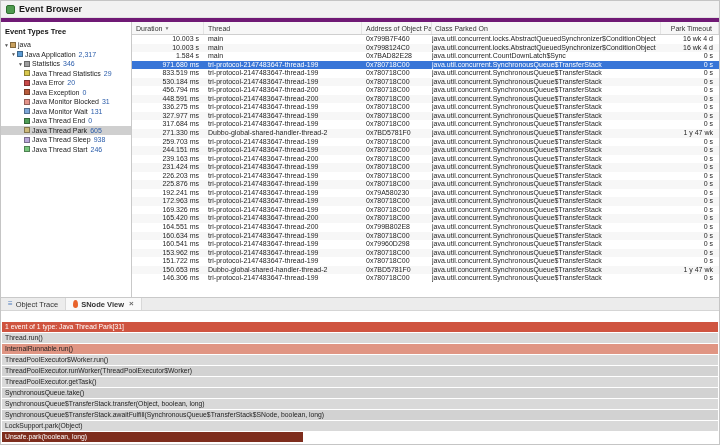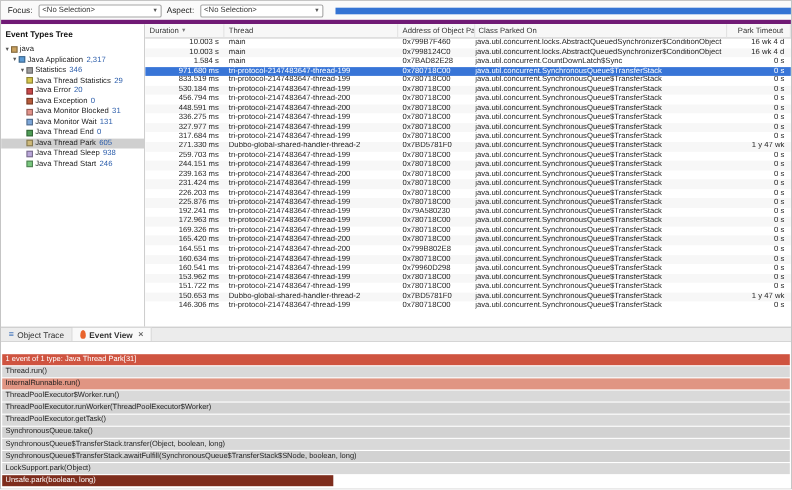--- a/index.html
+++ b/index.html
@@ -56,34 +56,25 @@
 
   
   .flame-panel{height:133px;flex:0 0 auto;background:#fff;padding:11px 1px 0 1px;overflow:hidden}
   .frame{height:10px;margin-bottom:1px;font-size:6.8px;line-height:10px;padding-left:3px;white-space:nowrap;overflow:hidden}
 </style>
 </head>
 <body>
 
 <div class="app">
 
-
-  <div class="toolbar">
-    <span class="tlabel">Focus:</span>
-    <span class="combo">
-      <span>&lt;No Selection&gt;</span>
-      <span class="arrow">▾</span>
-    </span>
-    <span class="tlabel">Aspect:</span>
-    <span class="combo">
-      <span>&lt;No Selection&gt;</span>
-      <span class="arrow">▾</span>
-    </span>
-    <span class="rangebar"></span>
+  <div class="titlebar">
+    <span class="app-icon"></span>
+    <span class="title">Event Browser</span>
   </div>
+
 
   <div class="main">
 
     <div class="sidebar">
       <div class="tree-title">Event Types Tree</div>
       <div id="tree-ancestors">
           <div class="tnode" style="padding-left: 2px;">
             <span class="twisty">▼</span>
             <span class="node-icon" style="background: rgb(201, 161, 95);"></span>
             <span>java</span>
@@ -378,21 +369,21 @@
 
   </div>
 
   <div class="tabbar">
     <div class="tab">
       <span class="tab-icon">≡</span>
       <span>Object Trace</span>
     </div>
     <div class="tab active">
       <span class="flame-icon"></span>
-      <span>Event View</span>
+      <span>SNode View</span>
       <span class="close-x">×</span>
     </div>
   </div>
 
   <div class="flame-panel" id="flame-panel">
       <div class="frame" style="width: 100%; background: rgb(207, 84, 64); color: rgb(255, 255, 255);">1 event of 1 type: Java Thread Park[31]</div>
       <div class="frame" style="width: 100%; background: rgb(217, 217, 217); color: rgb(30, 30, 30);">Thread.run()</div>
       <div class="frame" style="width: 100%; background: rgb(224, 149, 131); color: rgb(30, 30, 30);">InternalRunnable.run()</div>
       <div class="frame" style="width: 100%; background: rgb(217, 217, 217); color: rgb(30, 30, 30);">ThreadPoolExecutor$Worker.run()</div>
       <div class="frame" style="width: 100%; background: rgb(210, 210, 210); color: rgb(30, 30, 30);">ThreadPoolExecutor.runWorker(ThreadPoolExecutor$Worker)</div>

